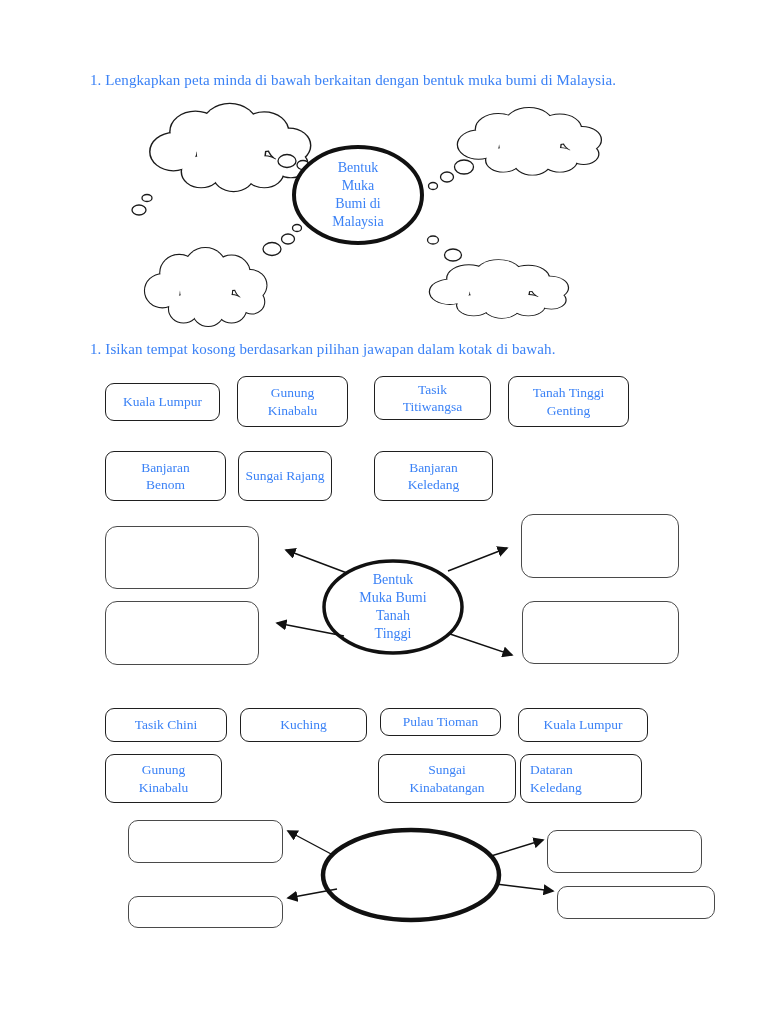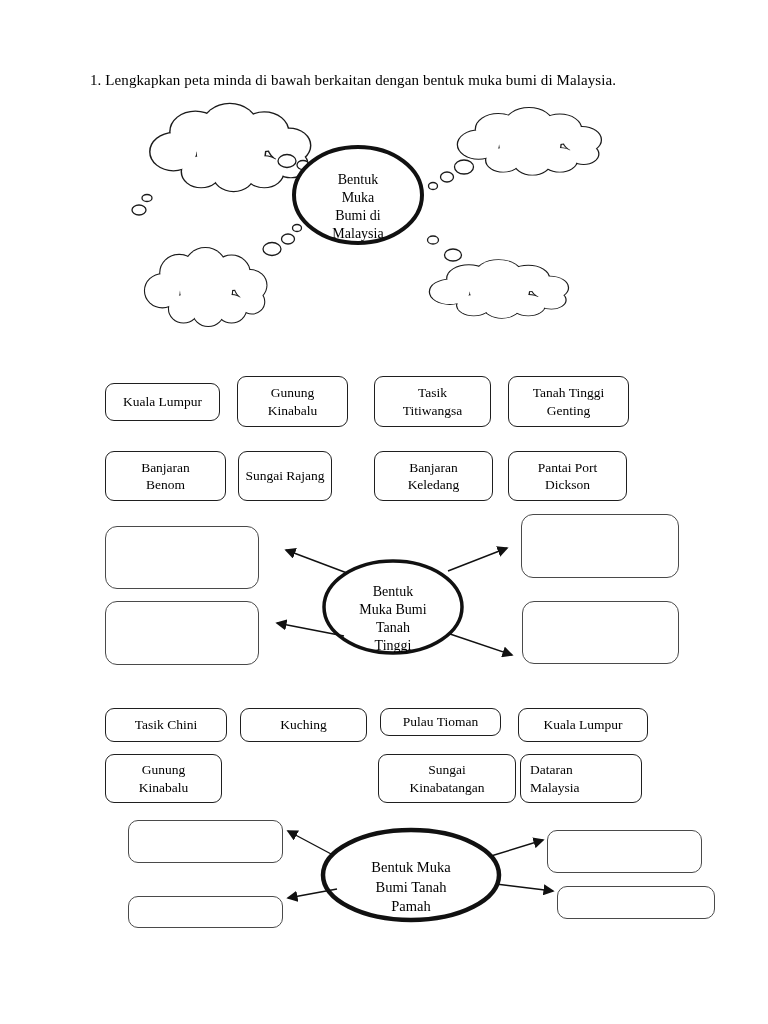--- a/index.html
+++ b/index.html
@@ -1,26 +1,26 @@
 <!DOCTYPE html>
 <html><head>
 <meta charset="utf-8">
 <style>
   html,body{margin:0;padding:0;background:#ffffff;}
   .page{position:relative;width:768px;height:1024px;background:#ffffff;overflow:hidden;
-        font-family:"Liberation Serif","DejaVu Serif",serif;color:#000000;}
+        font-family:"Liberation Serif","DejaVu Serif",serif;color:#3b82f6;}
   .overlay{position:absolute;left:0;top:0;width:768px;height:1024px;pointer-events:none;}
   .instr{position:absolute;font-size:15px;white-space:nowrap;letter-spacing:.1px;}
   .wb{position:absolute;border:1.5px solid #1f1f1f;border-radius:9px;background:#fff;
       display:flex;align-items:center;justify-content:center;text-align:center;
       font-size:13.5px;line-height:1.28;white-space:pre-line;box-sizing:border-box;}
   .wb.ta-left{justify-content:flex-start;text-align:left;padding-left:9px;}
   .blank{position:absolute;border:1.4px solid #4a4a4a;border-radius:12px;background:#fff;box-sizing:border-box;}
   .blank.r10{border-radius:10px;}
-  .clabel{position:absolute;text-align:center;font-size:14px;line-height:18px;white-space:pre-line;margin-top:12px;}
+  .clabel{position:absolute;text-align:center;font-size:14px;line-height:18px;white-space:pre-line;}
   .clabel.three{font-size:14.5px;line-height:19.5px;}
 </style>
 </head>
 <body>
 
 <div class="page">
 
   <svg class="overlay" width="768" height="1024" viewBox="0 0 768 1024">
     <defs>
       <marker id="ah" viewBox="0 0 10 10" refX="8.5" refY="5" markerWidth="8" markerHeight="8" orient="auto-start-reverse">
@@ -77,62 +77,58 @@
 
     <g stroke="#111" stroke-width="1.4">
       <line x1="333" y1="855" x2="288" y2="831" marker-end="url(#ah)"></line>
       <line x1="337" y1="889" x2="288" y2="898" marker-end="url(#ah)"></line>
       <line x1="491" y1="856" x2="543" y2="840" marker-end="url(#ah)"></line>
       <line x1="496" y1="884" x2="553" y2="891" marker-end="url(#ah)"></line>
     </g>
   </svg>
 
   <div class="instr" style="left:90px;top:72px">1. Lengkapkan peta minda di bawah berkaitan dengan bentuk muka bumi di Malaysia.</div>
+  <div class="instr" style="left:90px;top:341px">1. Isikan tempat kosong berdasarkan pilihan jawapan dalam kotak di bawah.</div>
 
   <div class="clabel" style="left:294px;top:159px;width:128px">Bentuk
 Muka
 Bumi di
 Malaysia</div>
   <div class="clabel" style="left:323px;top:571px;width:140px">Bentuk
 Muka Bumi
 Tanah
 Tinggi</div>
-  <div class="clabel three" style="left:321px;top:846px;width:180px">Bentuk Muka
-Bumi Tanah
-Pamah</div>
 
   <div class="wb" style="left:105px;top:383px;width:115px;height:38px">Kuala Lumpur</div>
   <div class="wb" style="left:237px;top:376px;width:111px;height:51px">Gunung
 Kinabalu</div>
-  <div class="wb" style="left:374px;top:376px;width:117px;height:51px">Tasik
+  <div class="wb" style="left:374px;top:376px;width:117px;height:44px">Tasik
 Titiwangsa</div>
   <div class="wb" style="left:508px;top:376px;width:121px;height:51px">Tanah Tinggi
 Genting</div>
   <div class="wb" style="left:105px;top:451px;width:121px;height:50px">Banjaran
 Benom</div>
   <div class="wb" style="left:238px;top:451px;width:94px;height:50px">Sungai Rajang</div>
   <div class="wb" style="left:374px;top:451px;width:119px;height:50px">Banjaran
 Keledang</div>
-  <div class="wb" style="left:508px;top:451px;width:119px;height:50px">Pantai Port
-Dickson</div>
 
   <div class="blank" style="left:105px;top:526px;width:154px;height:63px"></div>
   <div class="blank" style="left:105px;top:601px;width:154px;height:64px"></div>
   <div class="blank" style="left:521px;top:514px;width:158px;height:64px"></div>
   <div class="blank" style="left:522px;top:601px;width:157px;height:63px"></div>
 
   <div class="wb" style="left:105px;top:708px;width:122px;height:34px">Tasik Chini</div>
   <div class="wb" style="left:240px;top:708px;width:127px;height:34px">Kuching</div>
   <div class="wb" style="left:380px;top:708px;width:121px;height:28px">Pulau Tioman</div>
   <div class="wb" style="left:518px;top:708px;width:130px;height:34px">Kuala Lumpur</div>
   <div class="wb" style="left:105px;top:754px;width:117px;height:49px">Gunung
 Kinabalu</div>
   <div class="wb" style="left:378px;top:754px;width:138px;height:49px">Sungai
 Kinabatangan</div>
   <div class="wb ta-left" style="left:520px;top:754px;width:122px;height:49px">Dataran
-Malaysia</div>
+Keledang</div>
 
   <div class="blank r10" style="left:128px;top:820px;width:155px;height:43px"></div>
   <div class="blank r10" style="left:128px;top:896px;width:155px;height:32px"></div>
   <div class="blank r10" style="left:547px;top:830px;width:155px;height:43px"></div>
   <div class="blank r10" style="left:557px;top:886px;width:158px;height:33px"></div>
 
 </div>
 
 </body></html>

